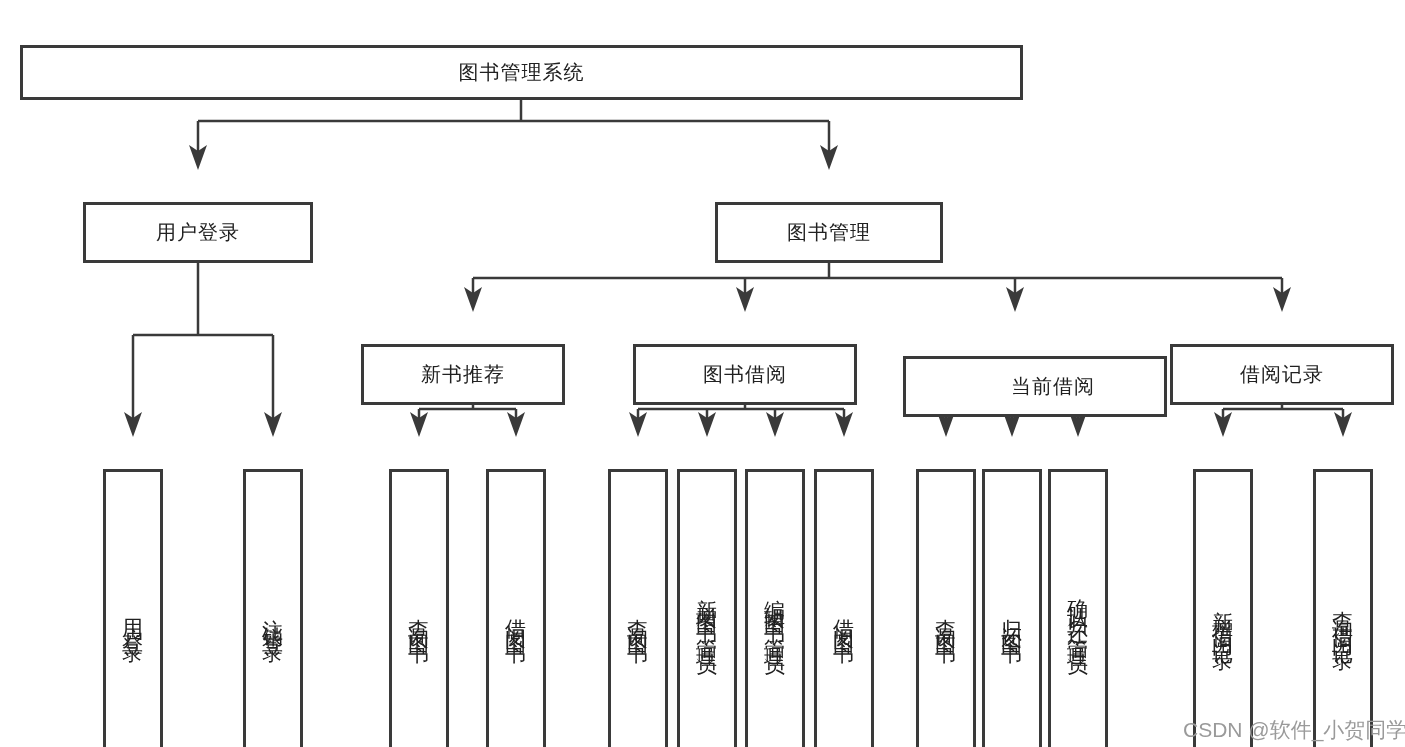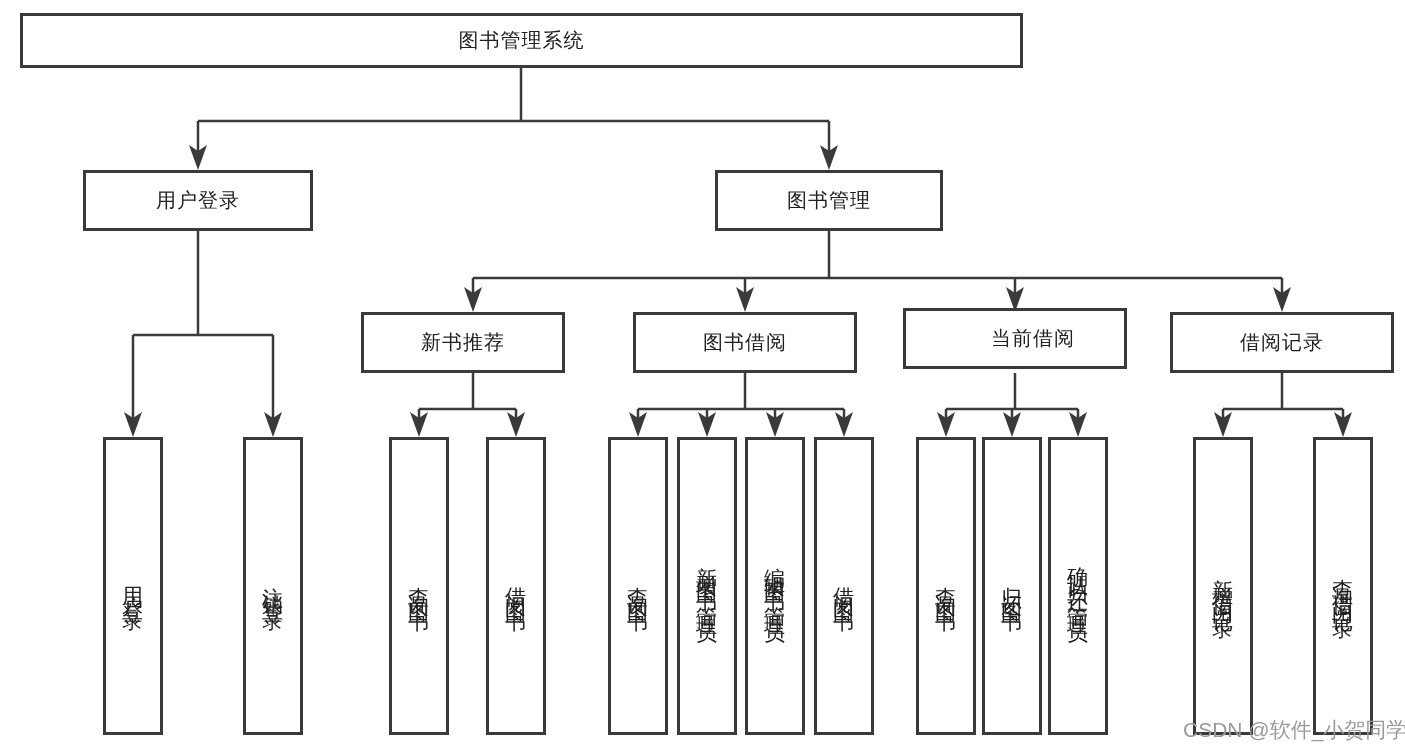--- a/index.html
+++ b/index.html
@@ -24,20 +24,21 @@
   .node {
     position: absolute;
     box-sizing: border-box;
     background: #ffffff;
     border: 3px solid #3a3a3a;
     color: #212121;
     display: flex;
     align-items: center;
     justify-content: center;
     text-align: center;
+    margin-top: 32px;
   }
   .node.h {
     height: 61px;
     font-size: 20px;
     letter-spacing: 1px;
     white-space: nowrap;
   }
   .node.root {
     left: 20px; top: 13px;
     width: 1003px; height: 55px;
@@ -138,21 +139,21 @@
     </g>
   </svg>
 
   <div class="node root">图书管理系统</div>
 
   <div class="node h" style="left:83px; top:170px; width:230px;">用户登录</div>
   <div class="node h" style="left:715px; top:170px; width:228px;">图书管理</div>
 
   <div class="node h" style="left:361px; top:312px; width:204px;">新书推荐</div>
   <div class="node h" style="left:633px; top:312px; width:224px;text-align:right;">图书借阅</div>
-  <div class="node h" style="left:903px; top:308px; width:224px;padding-left:36px;">当前借阅</div>
+  <div class="node h" style="left:903px; top:324px; width:264px;padding-left:36px;">当前借阅</div>
   <div class="node h" style="left:1170px; top:312px; width:224px;">借阅记录</div>
 
   <div class="node v" style="left:103px;">用户登录</div>
   <div class="node v" style="left:243px;">注销登录</div>
 
   <div class="node v" style="left:389px;">查询图书</div>
   <div class="node v" style="left:486px;">借阅图书</div>
 
   <div class="node v" style="left:608px;">查询图书</div>
   <div class="node v" style="left:677px;">新增图书（管理员）</div>

